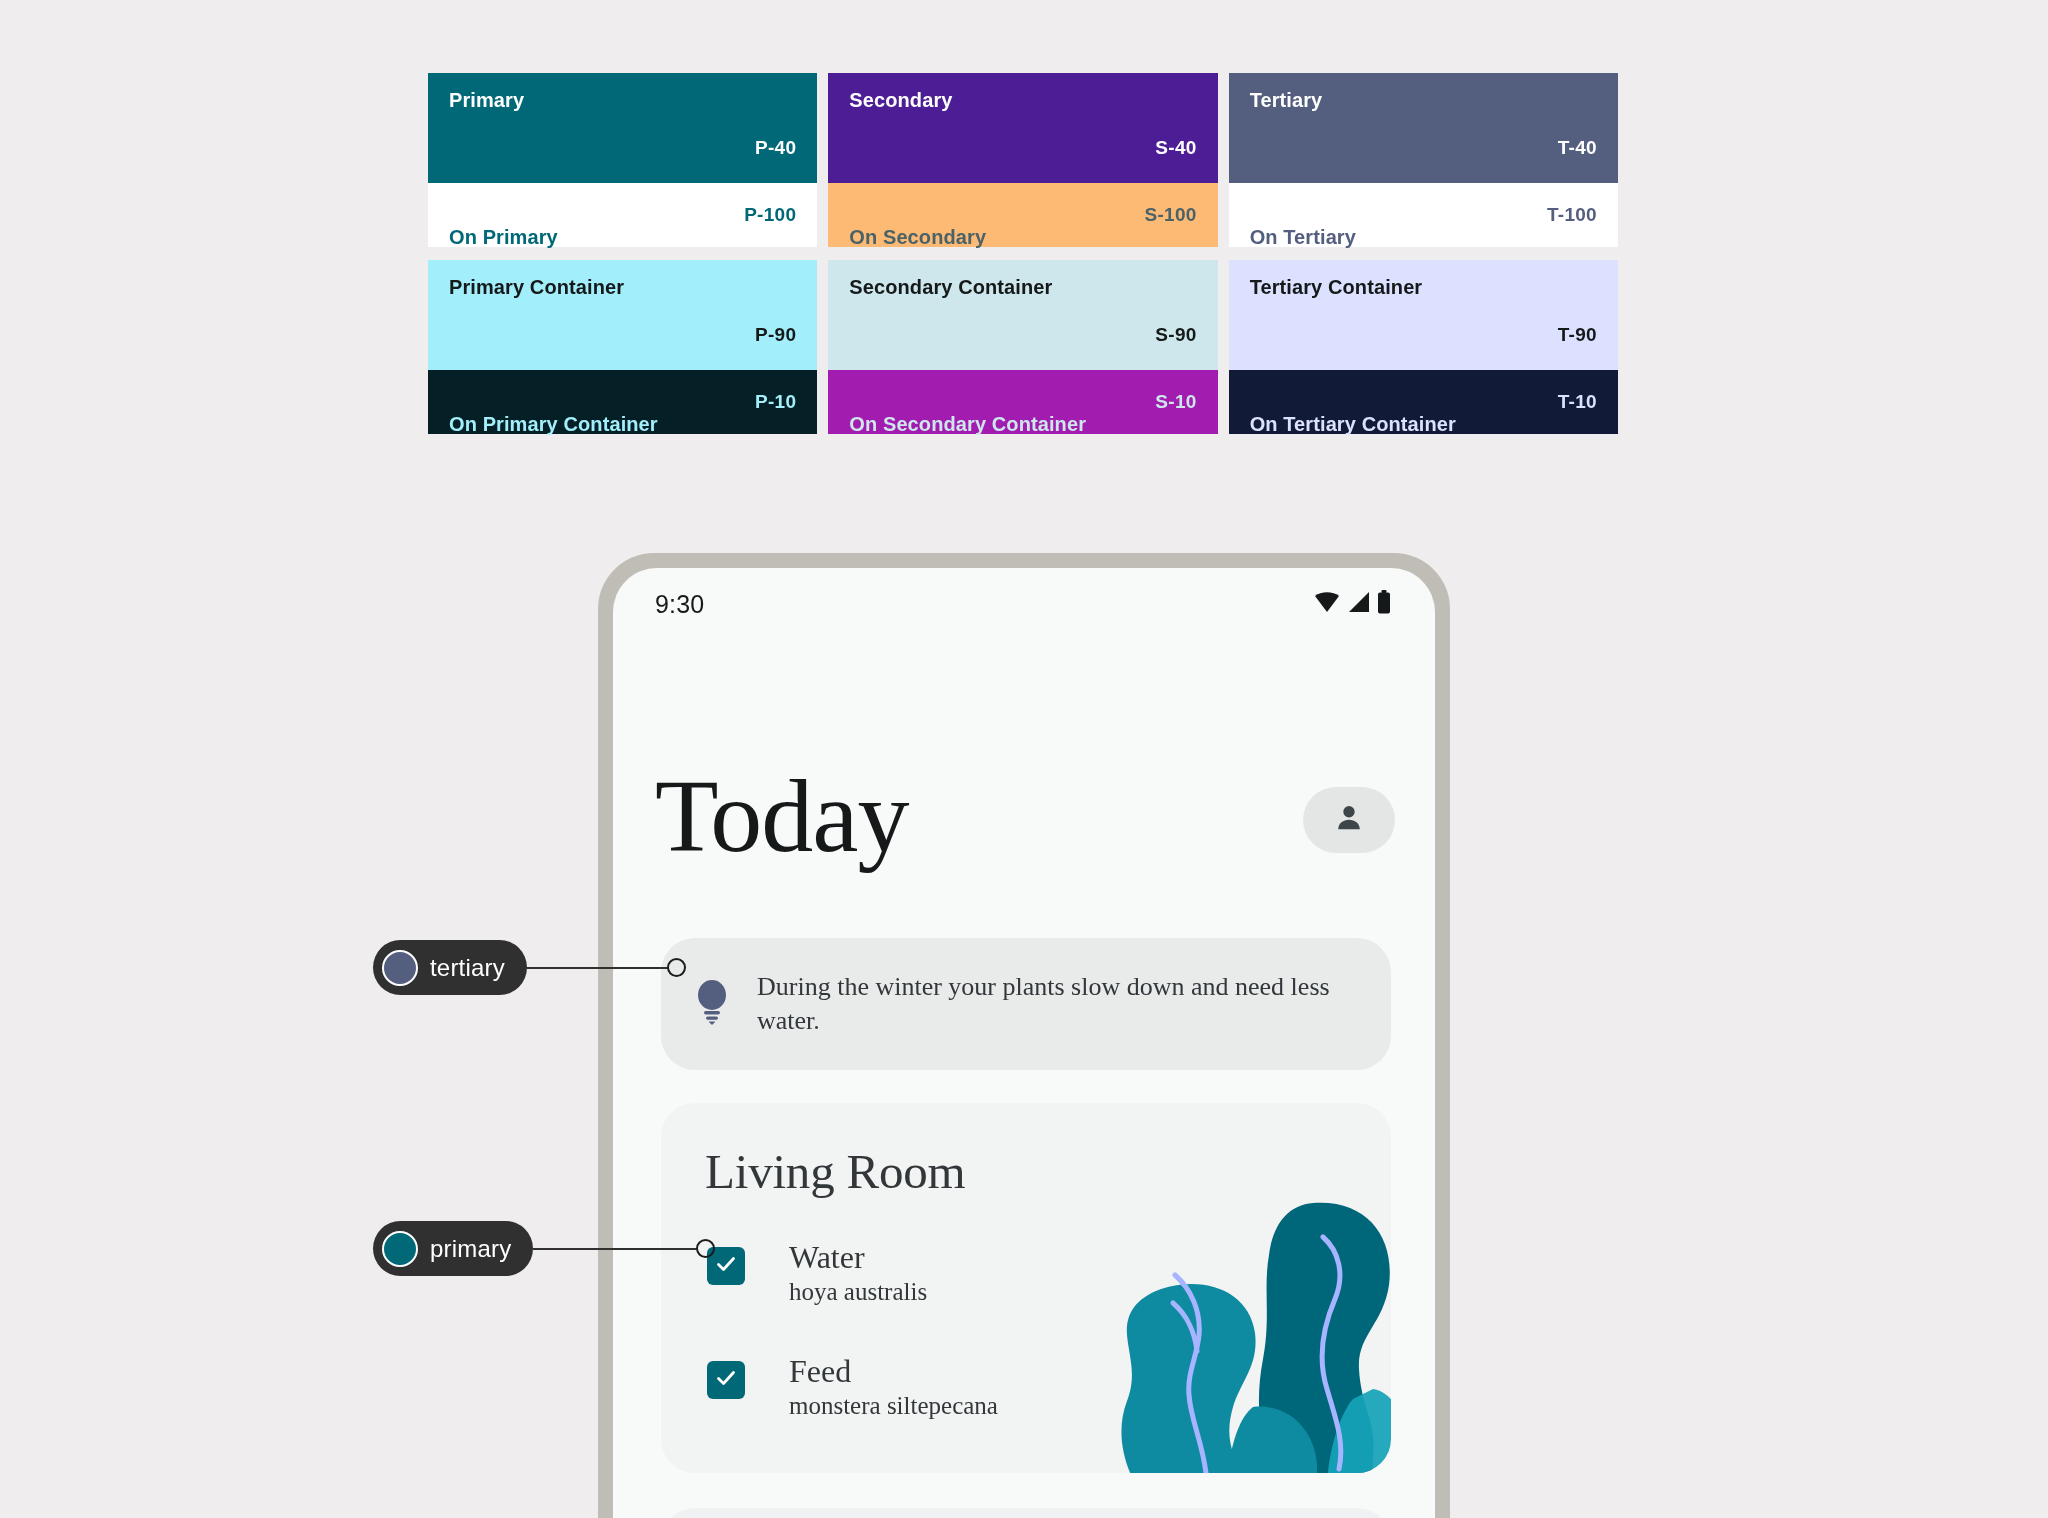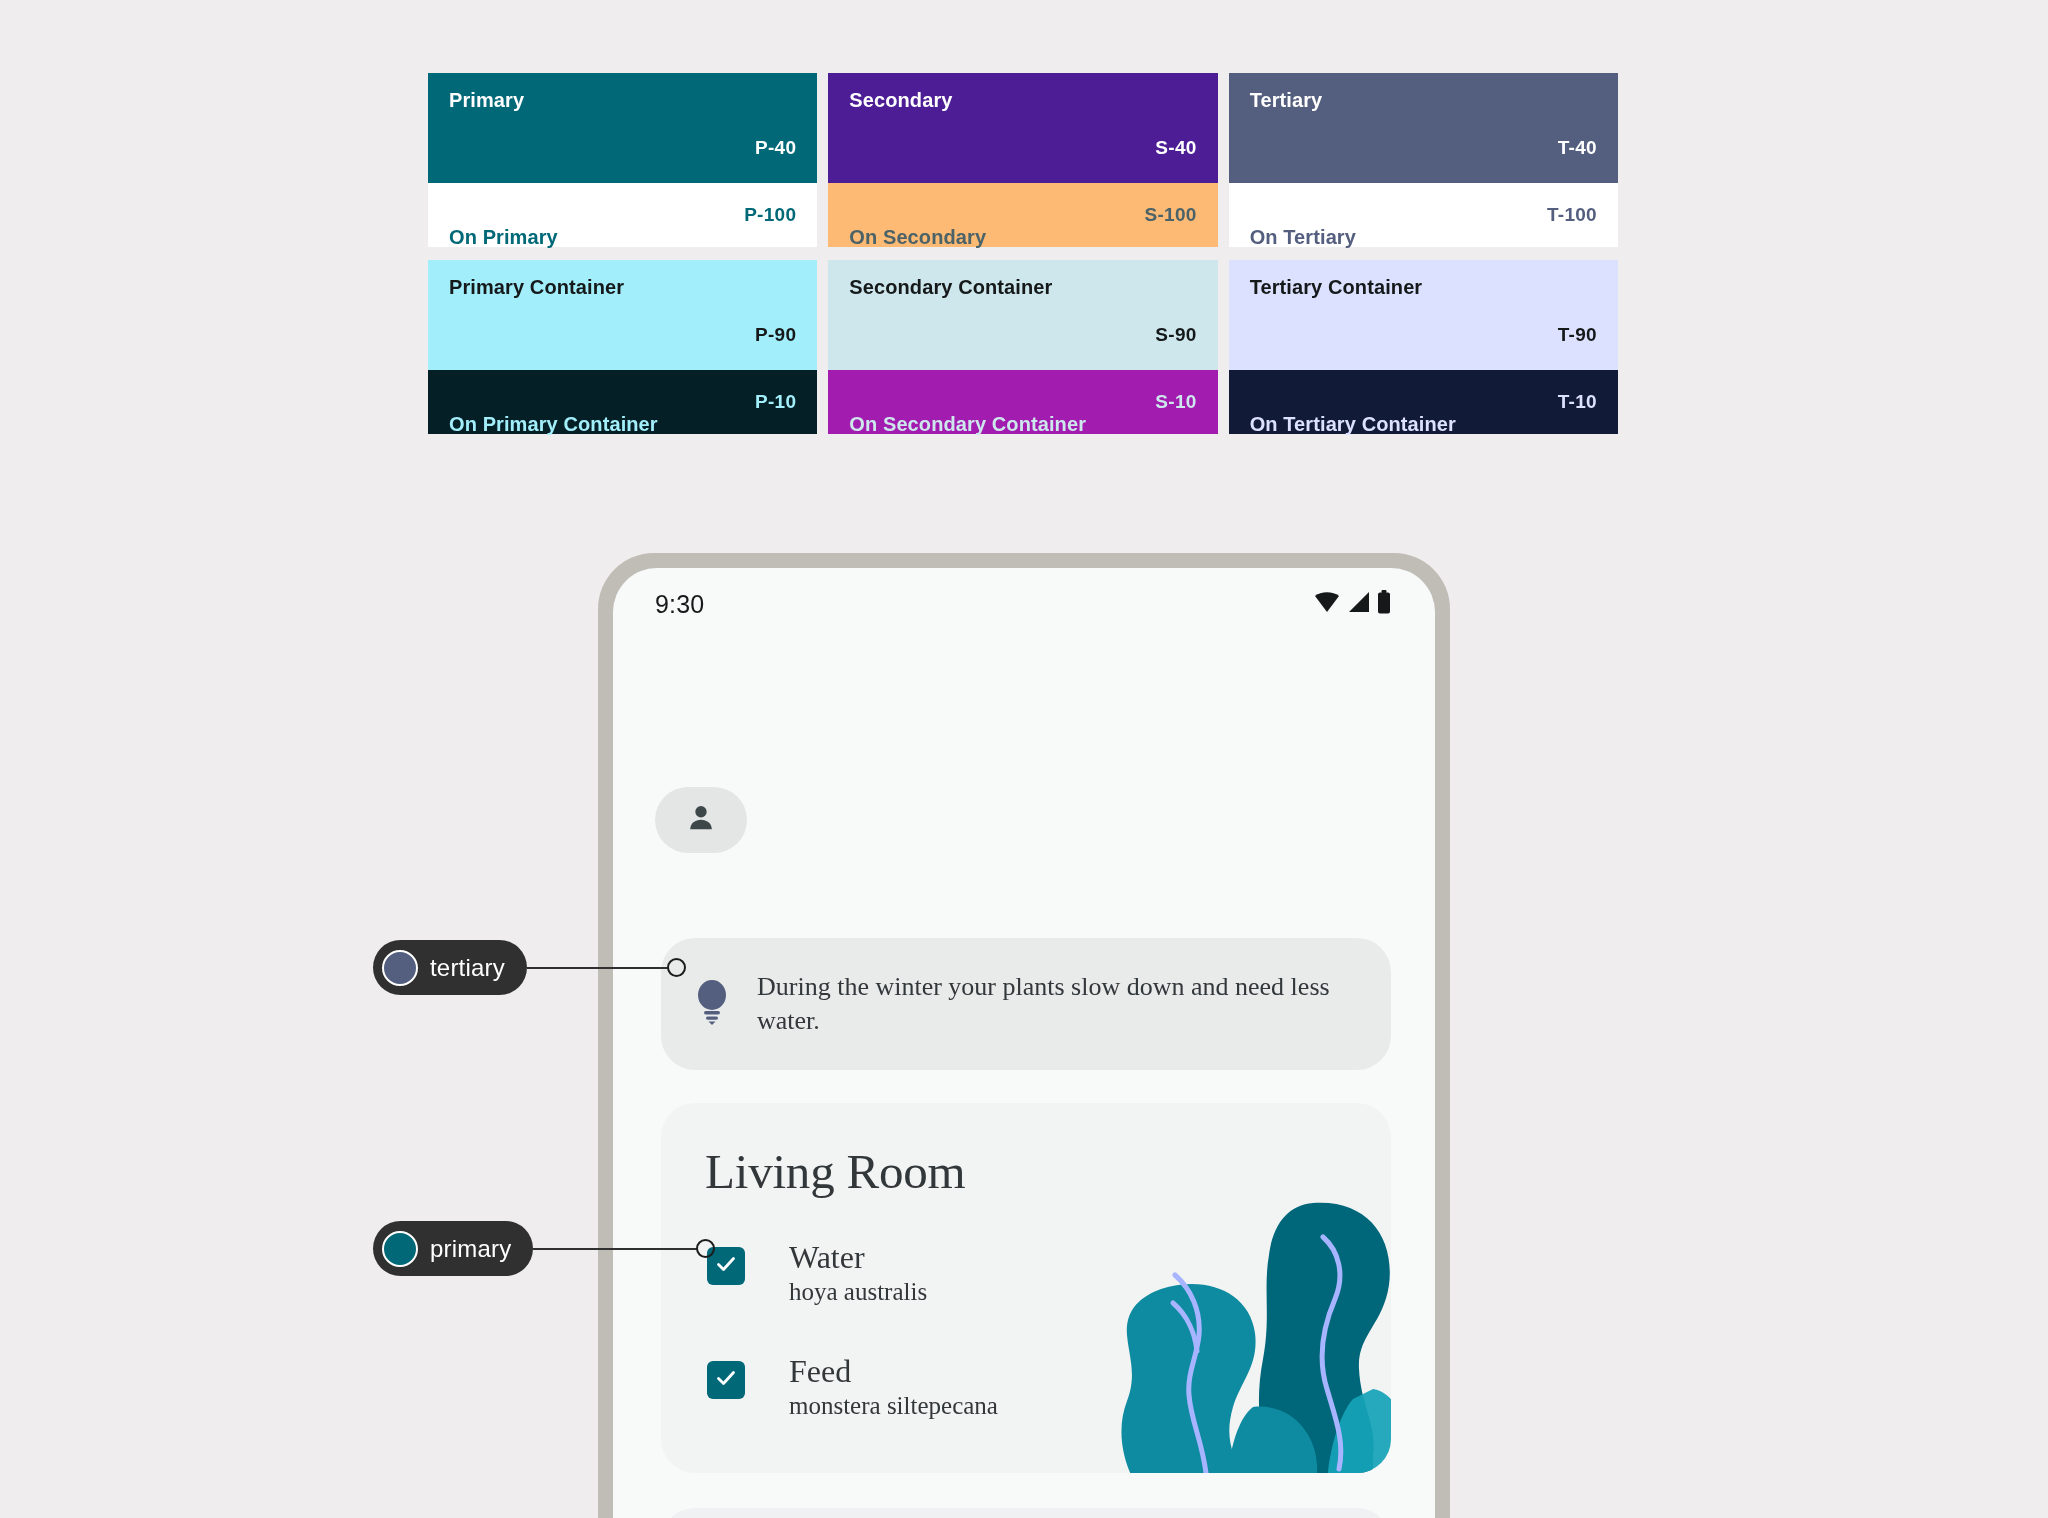--- a/index.html
+++ b/index.html
@@ -361,20 +361,21 @@
         <span>
           <svg width="14" height="24" viewBox="0 0 14 24">
               <rect x="4.5" y="0" width="5" height="3" rx="1" fill="#15191A"></rect>
               <rect x="1" y="2.5" width="12" height="21" rx="2" fill="#15191A"></rect>
             </svg>
         </span>
       </span>
     </div>
 
     <div class="page-header">
+      <div class="page-title">Today</div>
       <div class="avatar-button">
         <span>
           <svg width="34" height="34" viewBox="0 0 24 24">
               <circle cx="12" cy="7.6" r="4" fill="#3D4648"></circle>
               <path d="M4.4 20 C4.4 15.6 8 13.2 12 13.2 C16 13.2 19.6 15.6 19.6 20 Z" fill="#3D4648"></path>
             </svg>
         </span>
       </div>
     </div>
 

